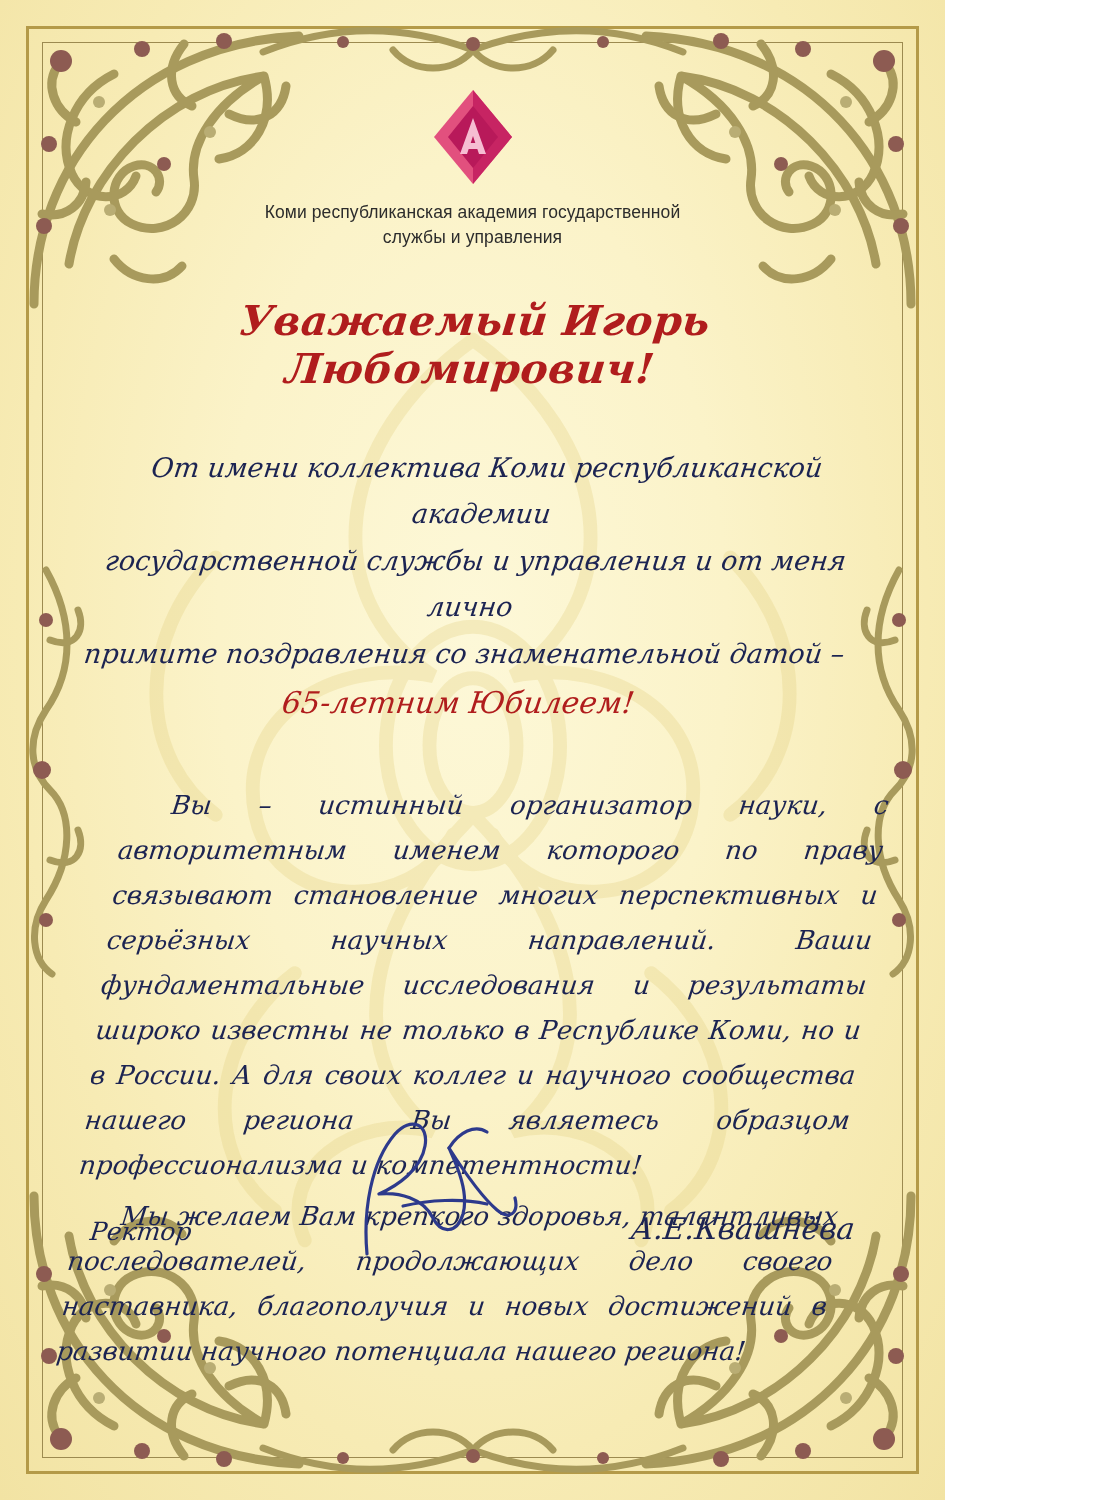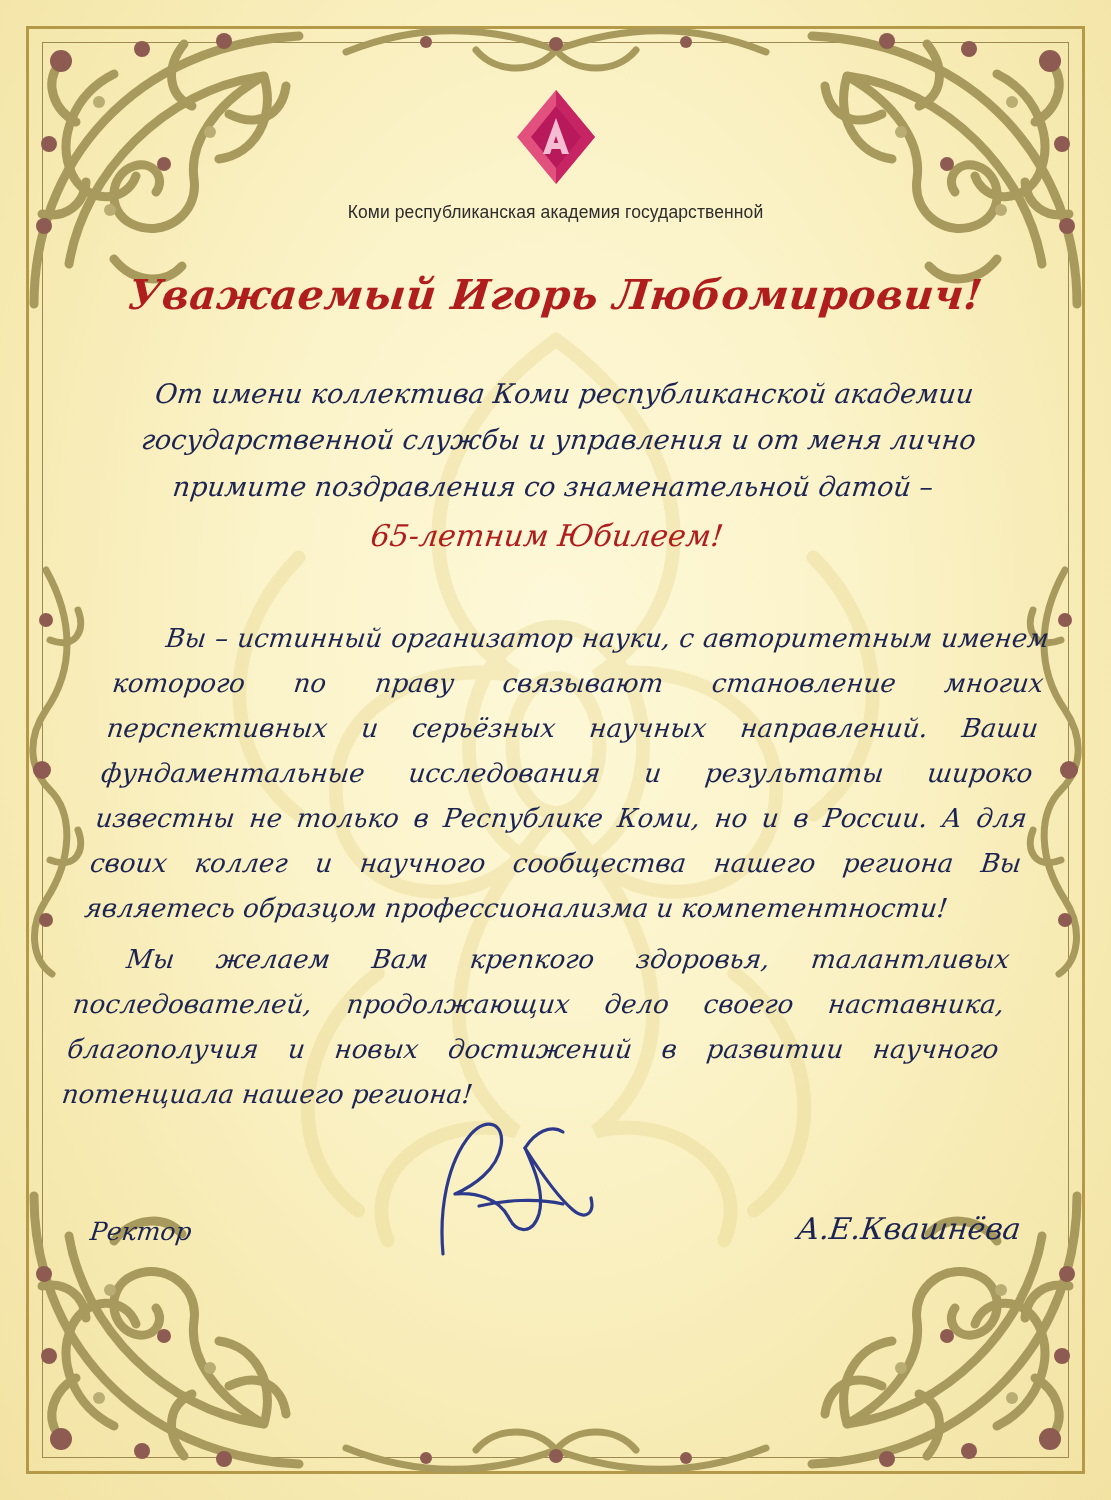--- a/index.html
+++ b/index.html
@@ -2,21 +2,21 @@
 <html lang="ru"><head>
 <meta charset="utf-8">
 <style>
   html, body {
     margin: 0;
     padding: 0;
     background: #ffffff;
   }
   #certificate {
     position: relative;
-    width: 1111px;
+    width: 945px;
     height: 1500px;
     overflow: hidden;
     background:
       radial-gradient(ellipse at 50% 42%, #fdf8d8 0%, #fbf3c9 38%, #f7ebb4 68%, #f2e3a3 100%);
     font-family: "Liberation Serif", serif;
   }
 
   
   .bg-ornament {
     position: absolute;
@@ -344,20 +344,21 @@
         <polygon points="41,2 80,49 41,96 2,49" fill="#e2507e"></polygon>
         <polygon points="41,2 80,49 41,96" fill="#c72463"></polygon>
         <polygon points="41,18 66,49 41,80 16,49" fill="#b8195a"></polygon>
         <path d="M41 30 L54 66 L47 66 L41 48 L35 66 L28 66 Z" fill="#f6bdd2"></path>
         <rect x="34" y="55" width="14" height="6" fill="#f6bdd2"></rect>
       </svg>
     </div>
 
     <div class="org-name">
       <div>Коми республиканская академия государственной</div>
+      <div>службы и управления</div>
     </div>
 
     <div class="salutation">Уважаемый Игорь Любомирович!</div>
 
     <div class="para intro">
       <div>От имени коллектива Коми республиканской академии</div>
       <div>государственной службы и управления и от меня лично</div>
       <div>примите поздравления со знаменательной датой –</div>
       <div class="jubilee">65-летним Юбилеем!</div>
     </div>

